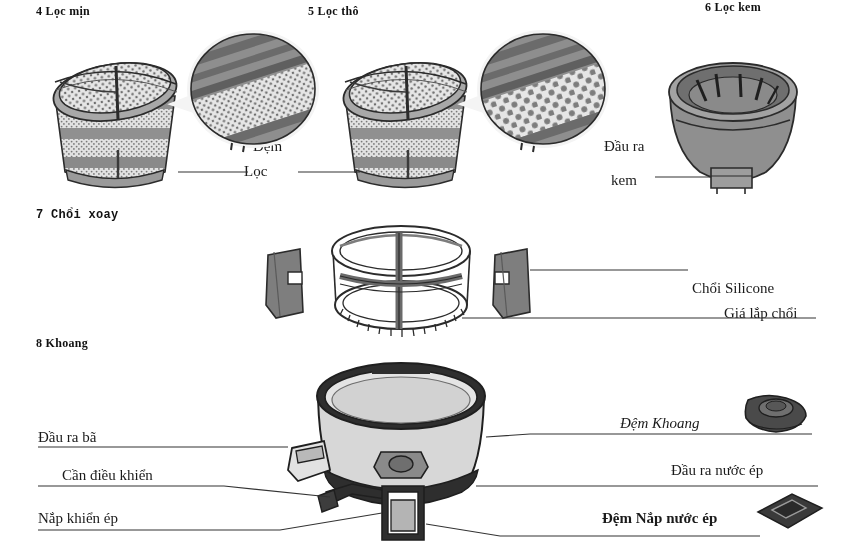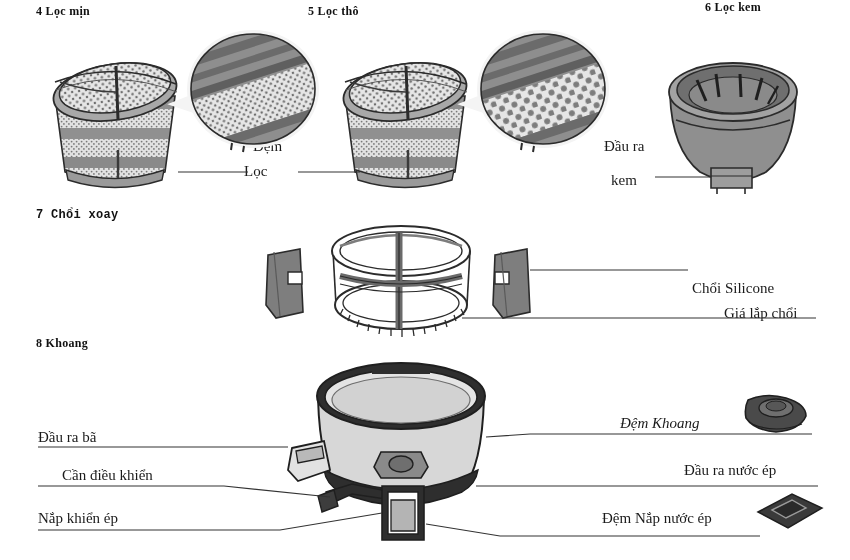--- a/index.html
+++ b/index.html
@@ -68,23 +68,23 @@
   <div class="callout" style="left:724px; top:305px;">Giá lắp chổi</div>
 
   <div class="callout" style="left:38px; top:429px;">Đầu ra bã</div>
 
   <div class="callout" style="left:38px; top:467px;margin-left:24px;">Cần điều khiển</div>
 
   <div class="callout" style="left:38px; top:510px;">Nắp khiển ép</div>
 
   <div class="callout" style="left:620px; top:415px;font-style:italic;">Đệm Khoang</div>
 
-  <div class="callout" style="left:671px; top:462px;margin-left:13px;">Đầu ra nước ép</div>
-
-  <div class="callout" style="left:602px; top:510px;">Đệm Nắp nước ép</div>
+  <div class="callout" style="left:671px; top:462px;">Đầu ra nước ép</div>
+
+  <div class="callout" style="left:602px; top:510px;font-weight:bold;">Đệm Nắp nước ép</div>
 
   <svg class="svg-layer" viewBox="0 0 850 560" xmlns="http://www.w3.org/2000/svg">
     <defs>
 
       <pattern id="meshFine" width="7" height="7" patternUnits="userSpaceOnUse">
         <rect width="7" height="7" fill="#e6e6e6"></rect>
         <circle cx="2" cy="2" r="1.25" fill="#6e6e6e"></circle>
         <circle cx="5.5" cy="5.5" r="1.25" fill="#6e6e6e"></circle>
       </pattern>
 

